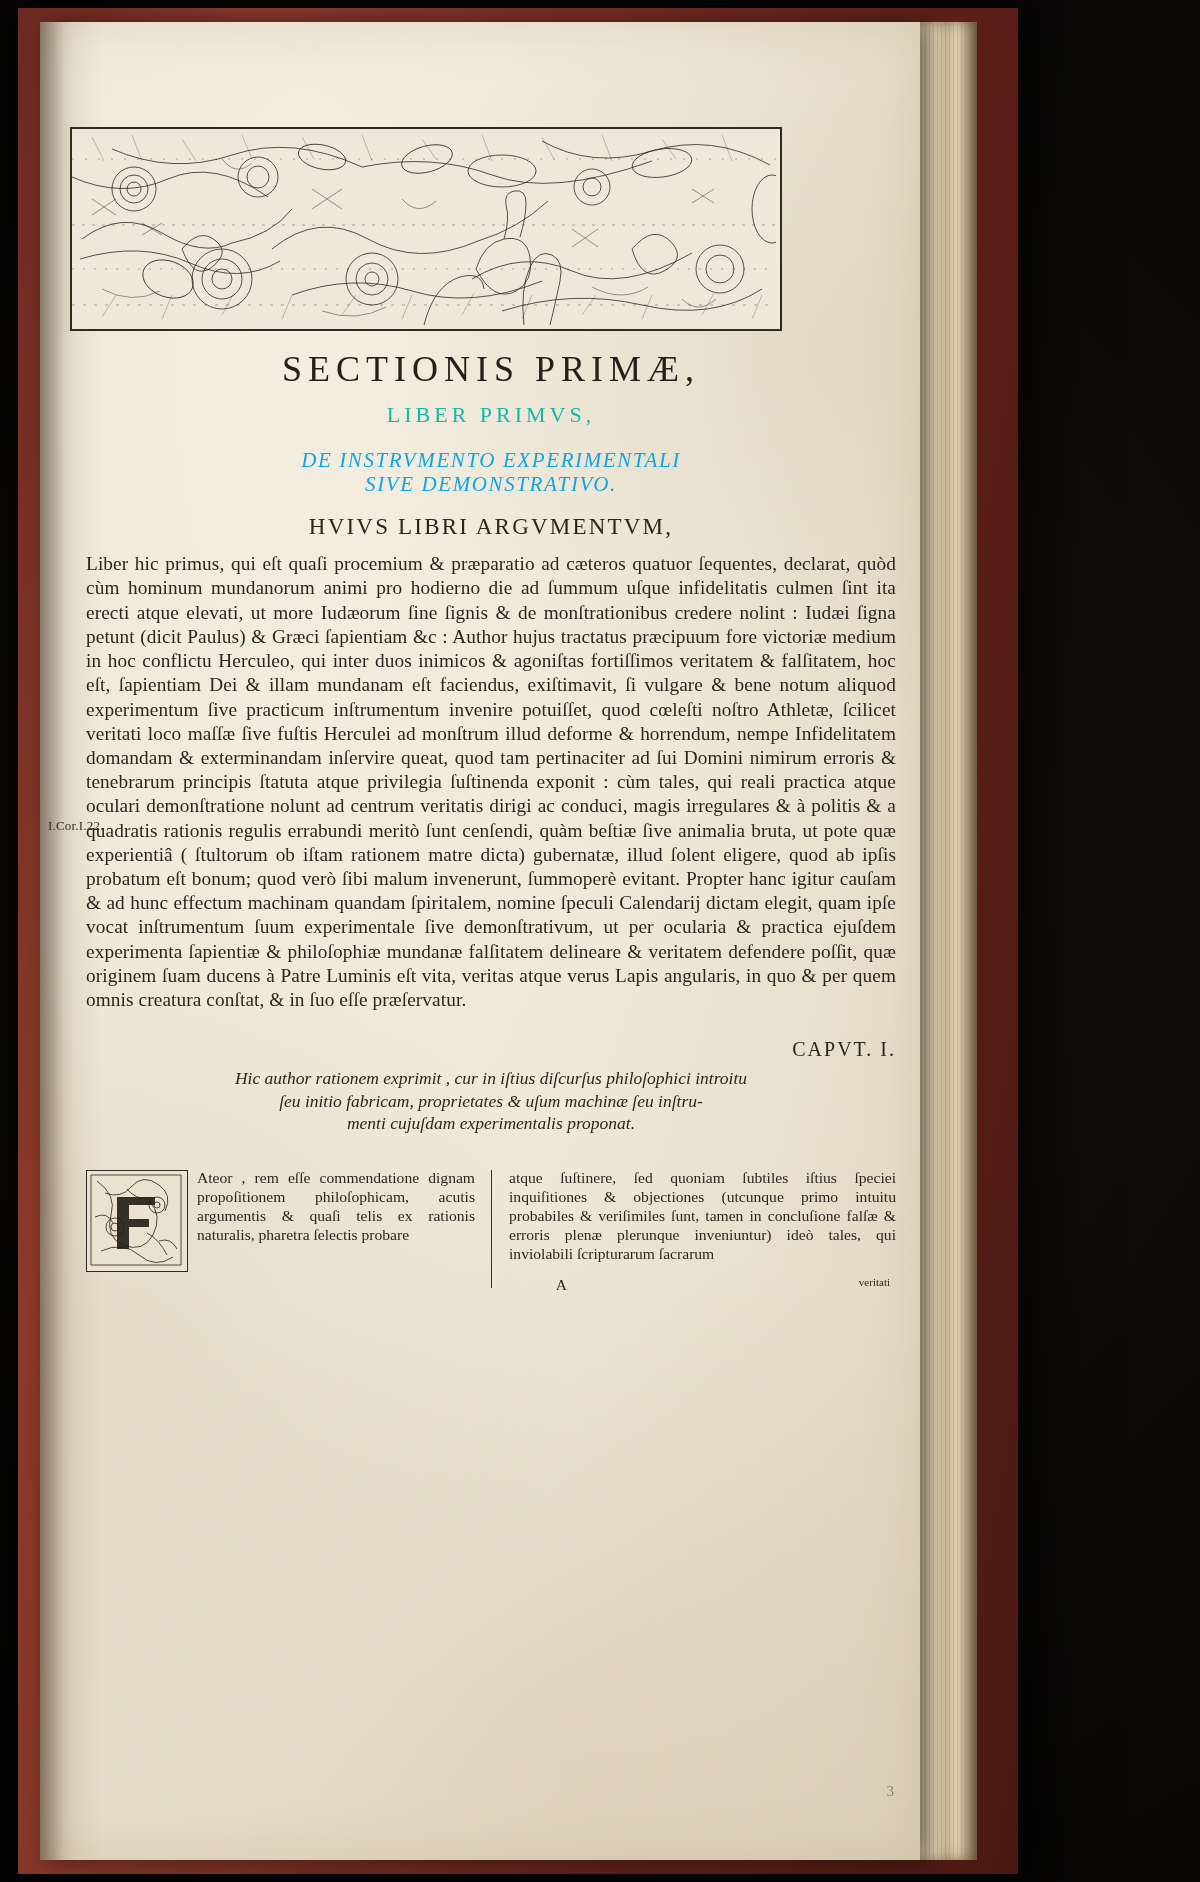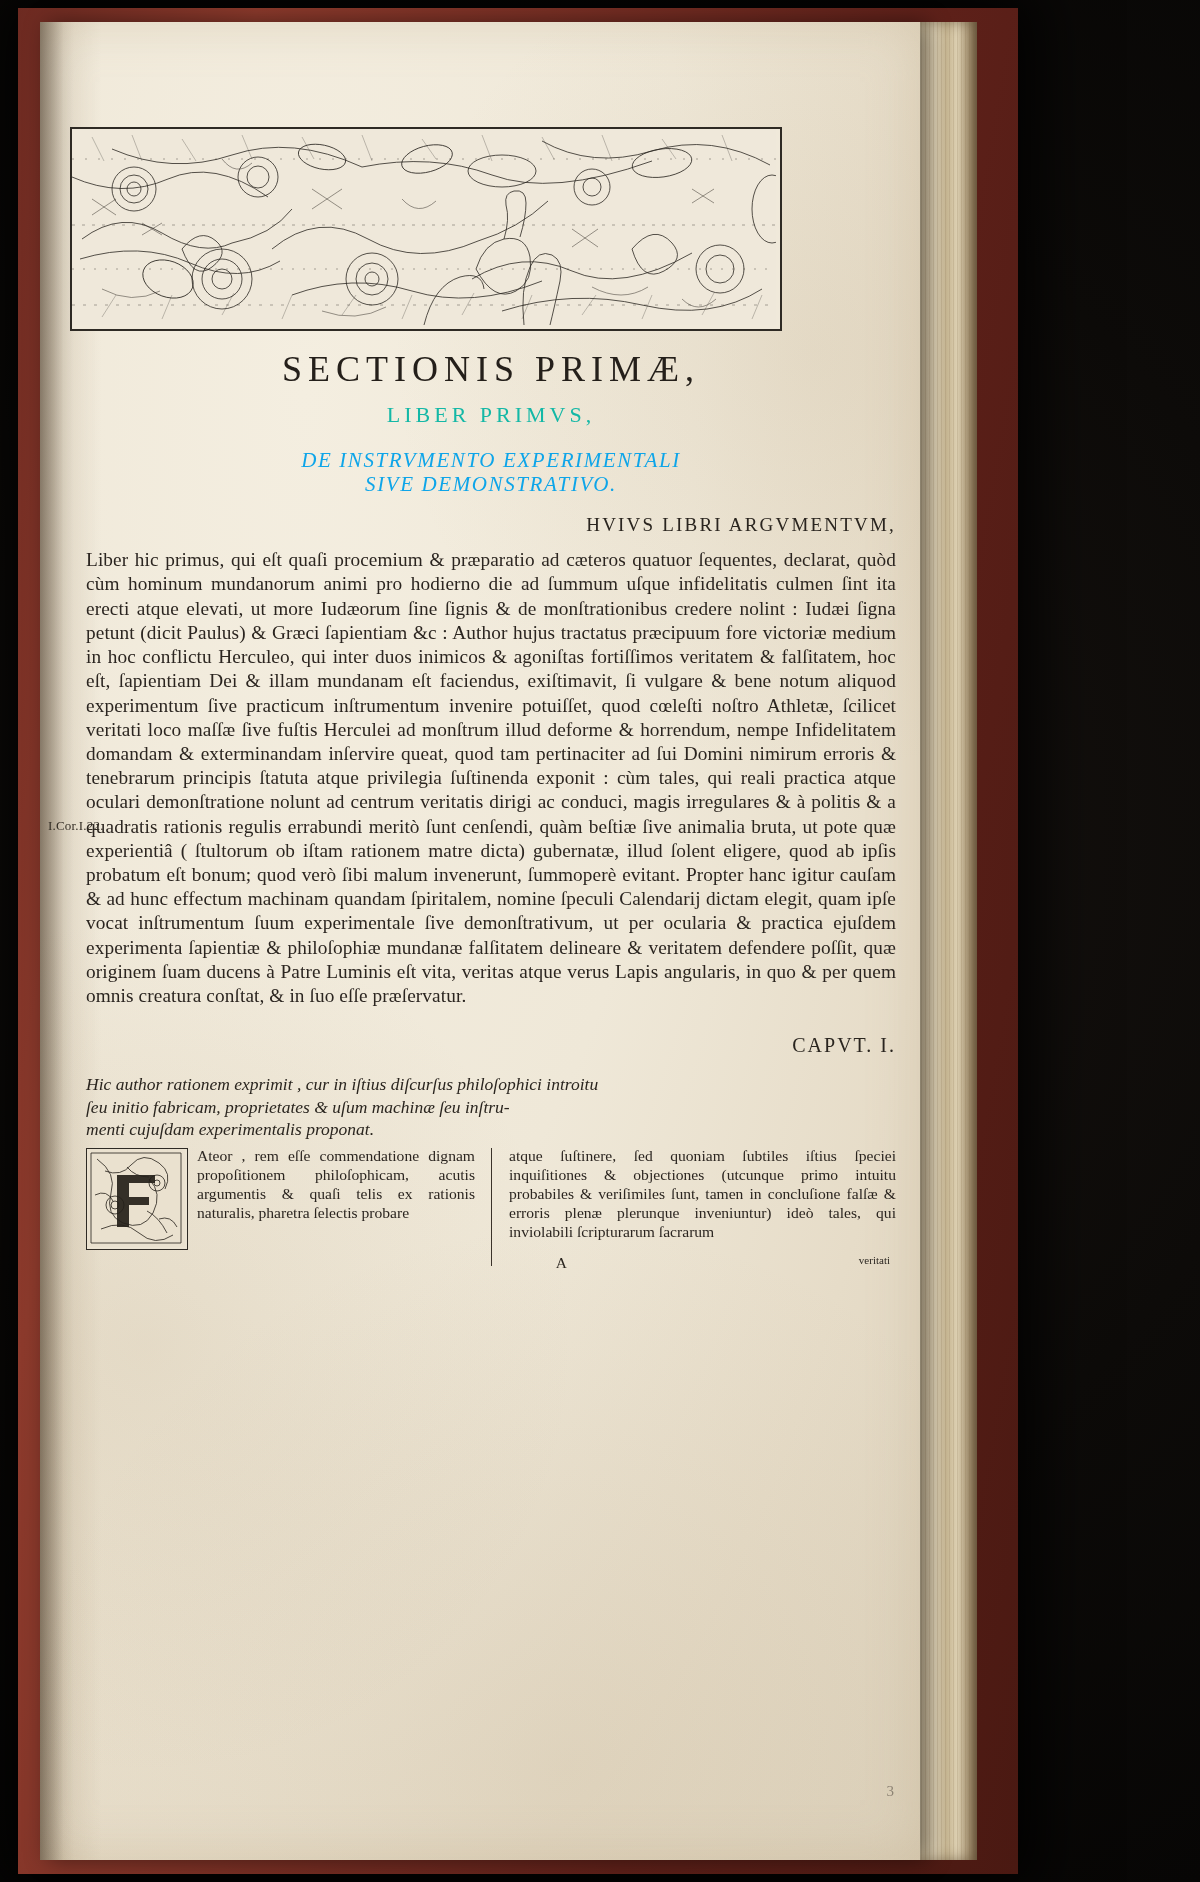--- a/index.html
+++ b/index.html
@@ -163,22 +163,22 @@
     margin-top: 20px;
     text-align: center;
     font-style: italic;
     font-size: 21px;
     letter-spacing: 1.6px;
     line-height: 1.15;
     color: #0ea5e9;
   }
   .arg-head {
     margin-top: 18px;
-    text-align: right;
-    font-size: 19px;
+    text-align: center;
+    font-size: 23px;
     letter-spacing: 2.2px;
     color: #2a251f;
   }
 
   .body-text {
     margin-top: 12px;
     font-size: 19.3px;
     line-height: 1.255;
     text-align: justify;
     color: #2b2520;
@@ -187,30 +187,31 @@
   }
 
   .caput {
     margin-top: 26px;
     text-align: right;
     font-size: 20px;
     letter-spacing: 2px;
     color: #2a251f;
   }
   .caput-desc {
-    margin-top: 16px;
+    margin-top: 6px;
+    text-align: center;
     font-style: italic;
     font-size: 17.5px;
     line-height: 1.28;
     color: #2a251f;
   }
 
   
   .cols {
-    margin-top: 6px;
+    margin-top: 34px;
     display: flex;
     gap: 0px;
     position: relative;
   }
   .col {
     width: 50%;
     font-size: 15.6px;
     line-height: 1.22;
     text-align: justify;
     color: #2b2520;

